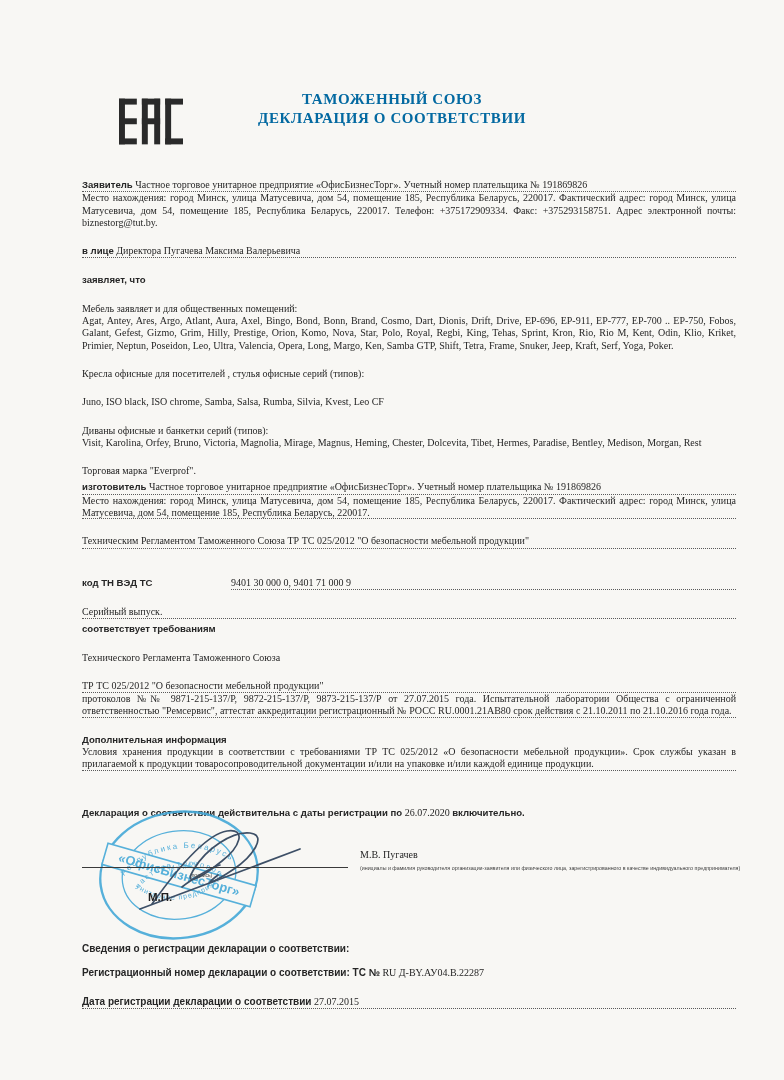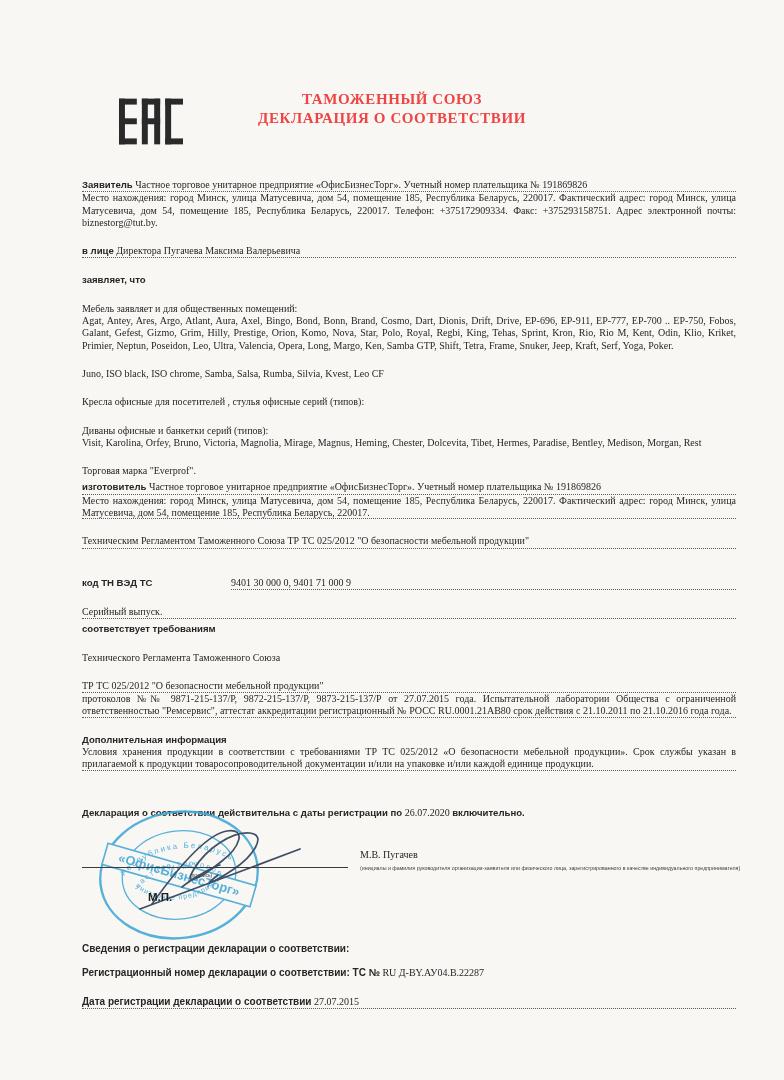--- a/index.html
+++ b/index.html
@@ -1,20 +1,20 @@
 <!DOCTYPE html>
 <html><head>
 <meta charset="utf-8">
 <style>
   html,body{margin:0;padding:0;}
   body{width:784px;height:1080px;background:#e9e7e2;font-family:"Liberation Serif",serif;}
   .page{position:relative;width:784px;height:1080px;background:#f8f7f4;overflow:hidden;color:#262626;}
   .eac{position:absolute;left:119px;top:87px;width:64px;height:69px;}
   .titles{position:absolute;left:0;top:90px;width:784px;text-align:center;}
-  .title{font-family:"Liberation Serif",serif;font-weight:bold;font-size:15px;letter-spacing:.6px;color:#ef4444;line-height:19px;}
+  .title{font-family:"Liberation Serif",serif;font-weight:bold;font-size:15px;letter-spacing:.6px;color:#0369a1;line-height:19px;}
   .col{position:absolute;left:82px;top:163px;width:654px;font-size:10px;line-height:12.3px;color:#262626;}
   .ln{white-space:nowrap;margin-top:16px;}
   .jp{text-align:justify;}
   .bl{font-family:"Liberation Sans",sans-serif;font-weight:bold;font-size:9.6px;}
   .dot{border-bottom:1px dotted #5a5a5a;}
   .dotline{height:0;border-bottom:1px dotted #5a5a5a;margin-top:-1px;}
   .tnved{display:flex;align-items:baseline;gap:44px;}
   .tnved .lbl{width:105px;flex:0 0 105px;}
   .tnved .val{flex:1;border-bottom:1px dotted #5a5a5a;}
   .sig-area{position:relative;height:100px;margin-top:36px;}
@@ -62,22 +62,22 @@
 
   <div class="col">
 
     <div class="ln dot"><span class="bl">Заявитель</span> <span>Частное торговое унитарное предприятие «ОфисБизнесТорг». Учетный номер плательщика № 191869826</span></div>
     <div class="jp">Место нахождения: город Минск, улица Матусевича, дом 54, помещение 185, Республика Беларусь, 220017. Фактический адрес: город Минск, улица Матусевича, дом 54, помещение 185, Республика Беларусь, 220017. Телефон: +375172909334. Факс: +375293158751. Адрес электронной почты: biznestorg@tut.by.</div>
     <div class="ln dot"><span class="bl">в лице</span> <span>Директора Пугачева Максима Валерьевича</span></div>
 
     <div class="ln"><span class="bl">заявляет, что</span></div>
     <div class="ln">Мебель заявляет и для общественных помещений:</div>
     <div class="jp">Agat, Antey, Ares, Argo, Atlant, Aura, Axel, Bingo, Bond, Bonn, Brand, Cosmo, Dart, Dionis, Drift, Drive, EP-696, EP-911, EP-777, EP-700 .. EP-750, Fobos, Galant, Gefest, Gizmo, Grim, Hilly, Prestige, Orion, Komo, Nova, Star, Polo, Royal, Regbi, King, Tehas, Sprint, Kron, Rio, Rio M, Kent, Odin, Klio, Kriket, Primier, Neptun, Poseidon, Leo, Ultra, Valencia, Opera, Long, Margo, Ken, Samba GTP, Shift, Tetra, Frame, Snuker, Jeep, Kraft, Serf, Yoga, Poker.</div>
+    <div class="ln">Кресла офисные для посетителей , стулья офисные серий (типов):</div>
     <div class="ln">Juno, ISO black, ISO chrome, Samba, Salsa, Rumba, Silvia, Kvest, Leo CF</div>
-    <div class="ln">Кресла офисные для посетителей , стулья офисные серий (типов):</div>
     <div class="ln">Диваны офисные и банкетки серий (типов):</div>
     <div class="jp">Visit, Karolina, Orfey, Bruno, Victoria, Magnolia, Mirage, Magnus, Heming, Chester, Dolcevita, Tibet, Hermes, Paradise, Bentley, Medison, Morgan, Rest</div>
     <div class="ln">Торговая марка "Everprof".</div>
 
     <div class="ln dot gap-izg"><span class="bl">изготовитель</span> <span>Частное торговое унитарное предприятие «ОфисБизнесТорг». Учетный номер плательщика № 191869826</span></div>
     <div class="jp">Место нахождения: город Минск, улица Матусевича, дом 54, помещение 185, Республика Беларусь, 220017. Фактический адрес: город Минск, улица Матусевича, дом 54, помещение 185, Республика Беларусь, 220017.</div>
     <div class="dotline"></div>
 
     <div class="ln dot">Техническим Регламентом Таможенного Союза ТР ТС 025/2012 "О безопасности мебельной продукции"</div>
 

